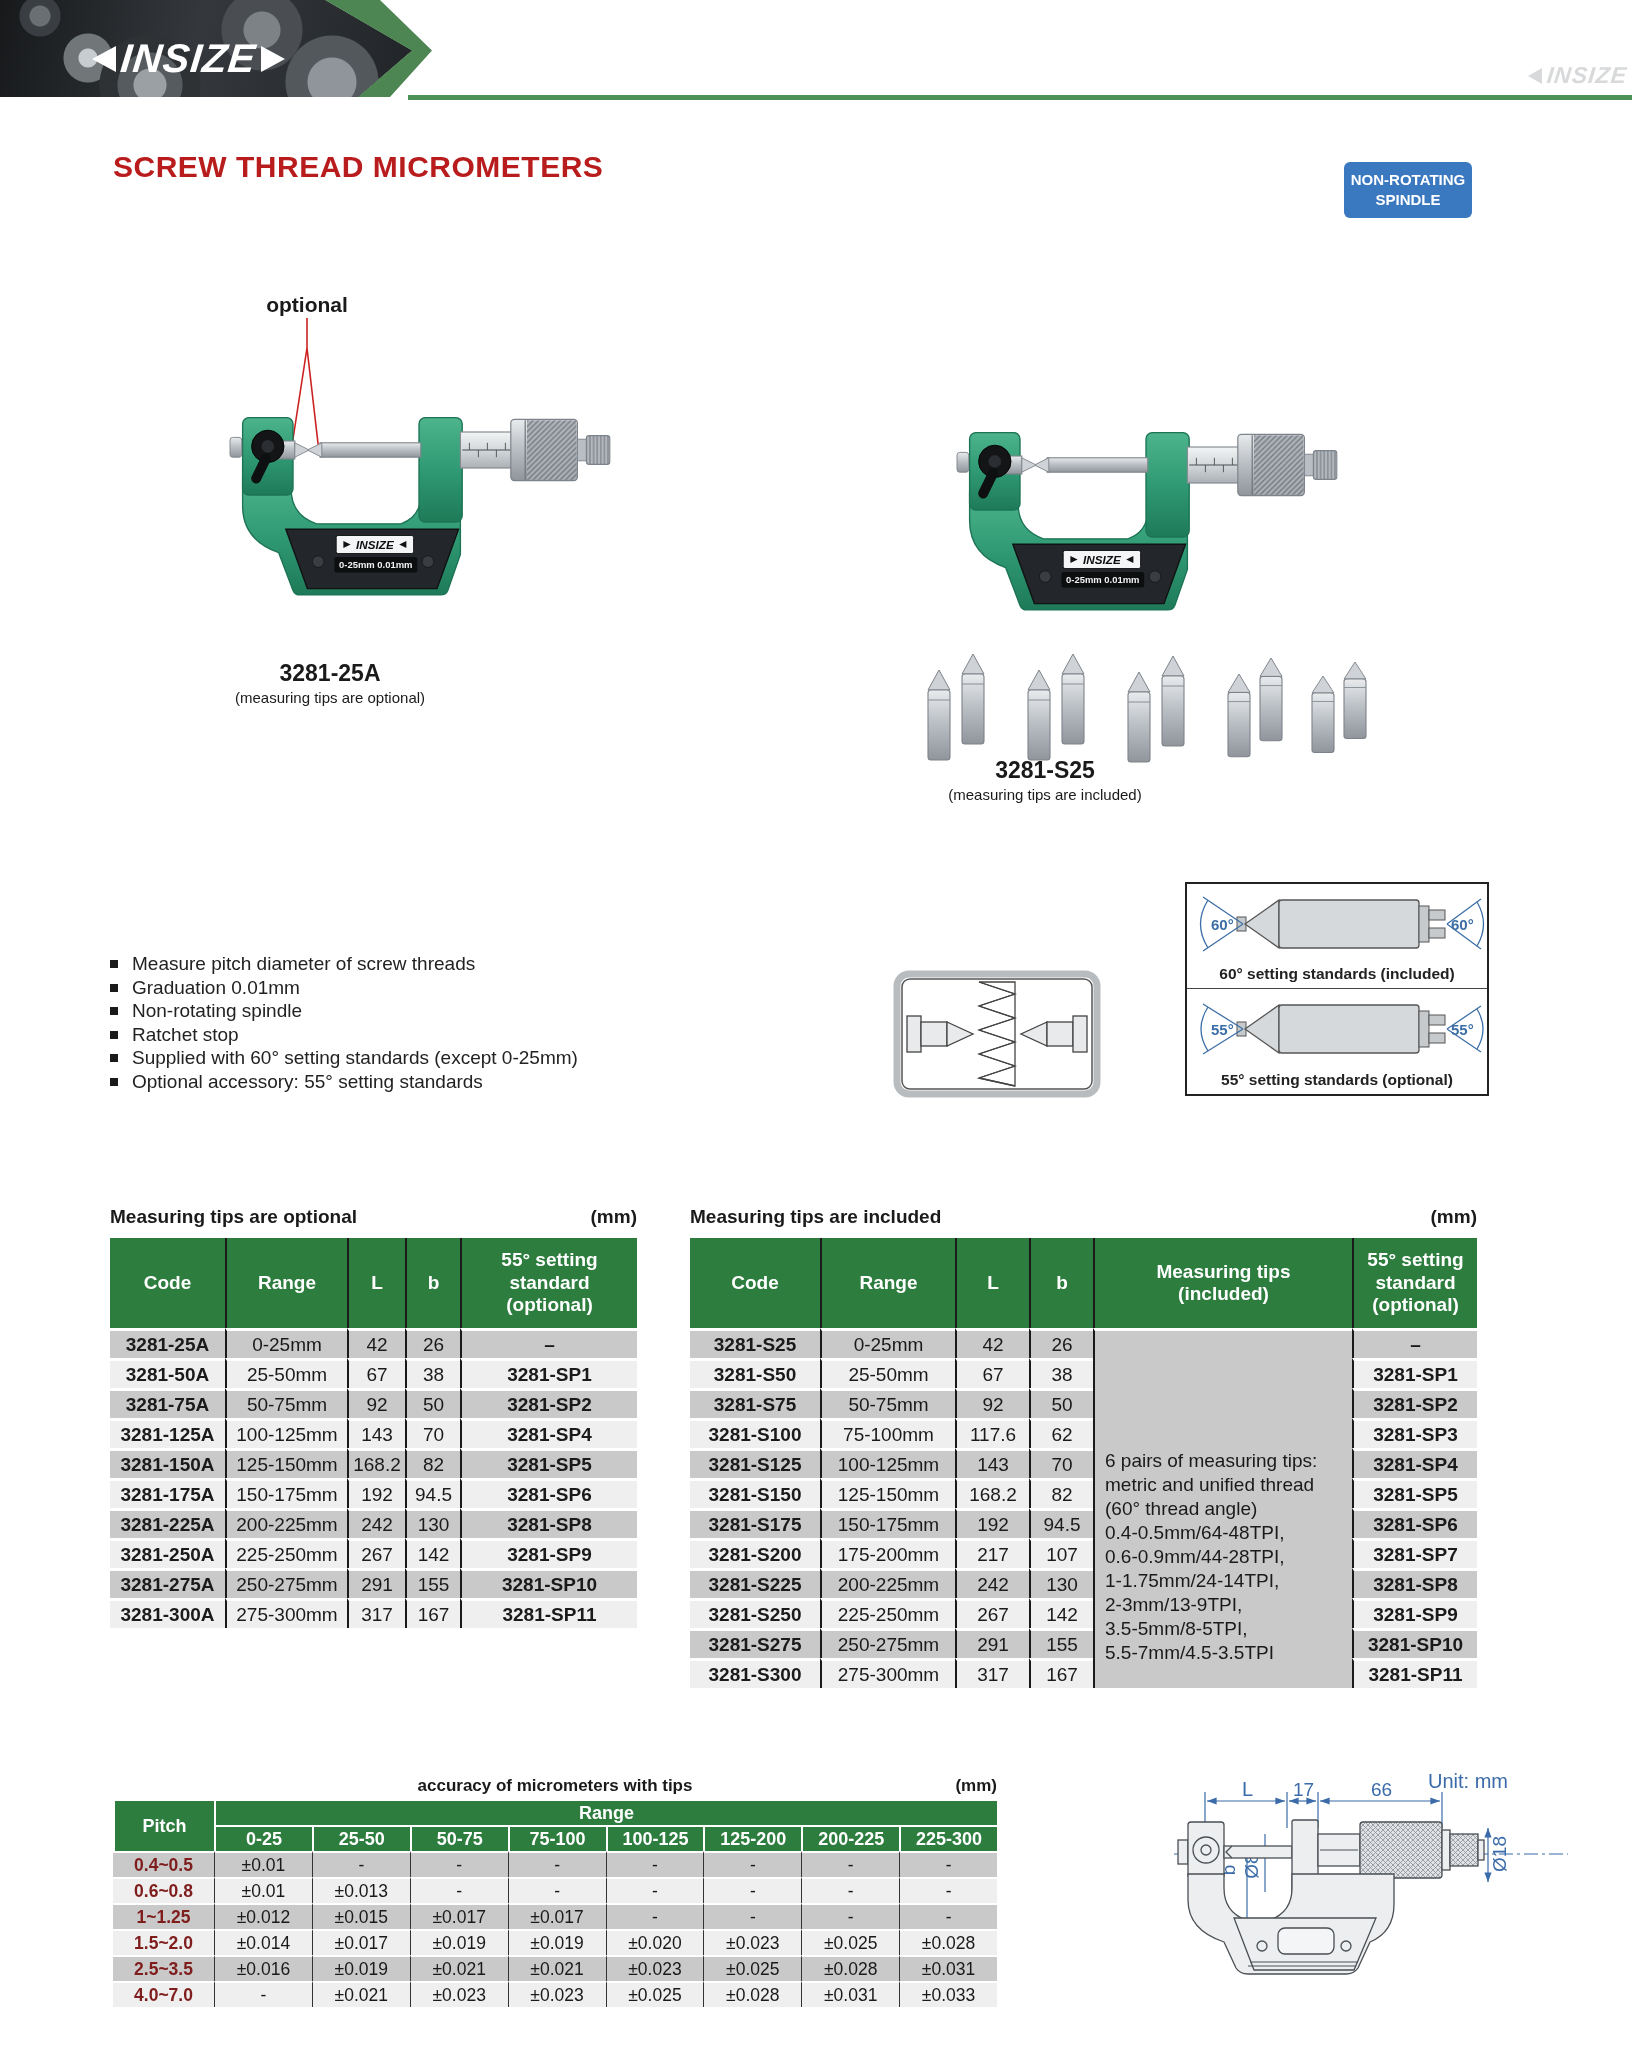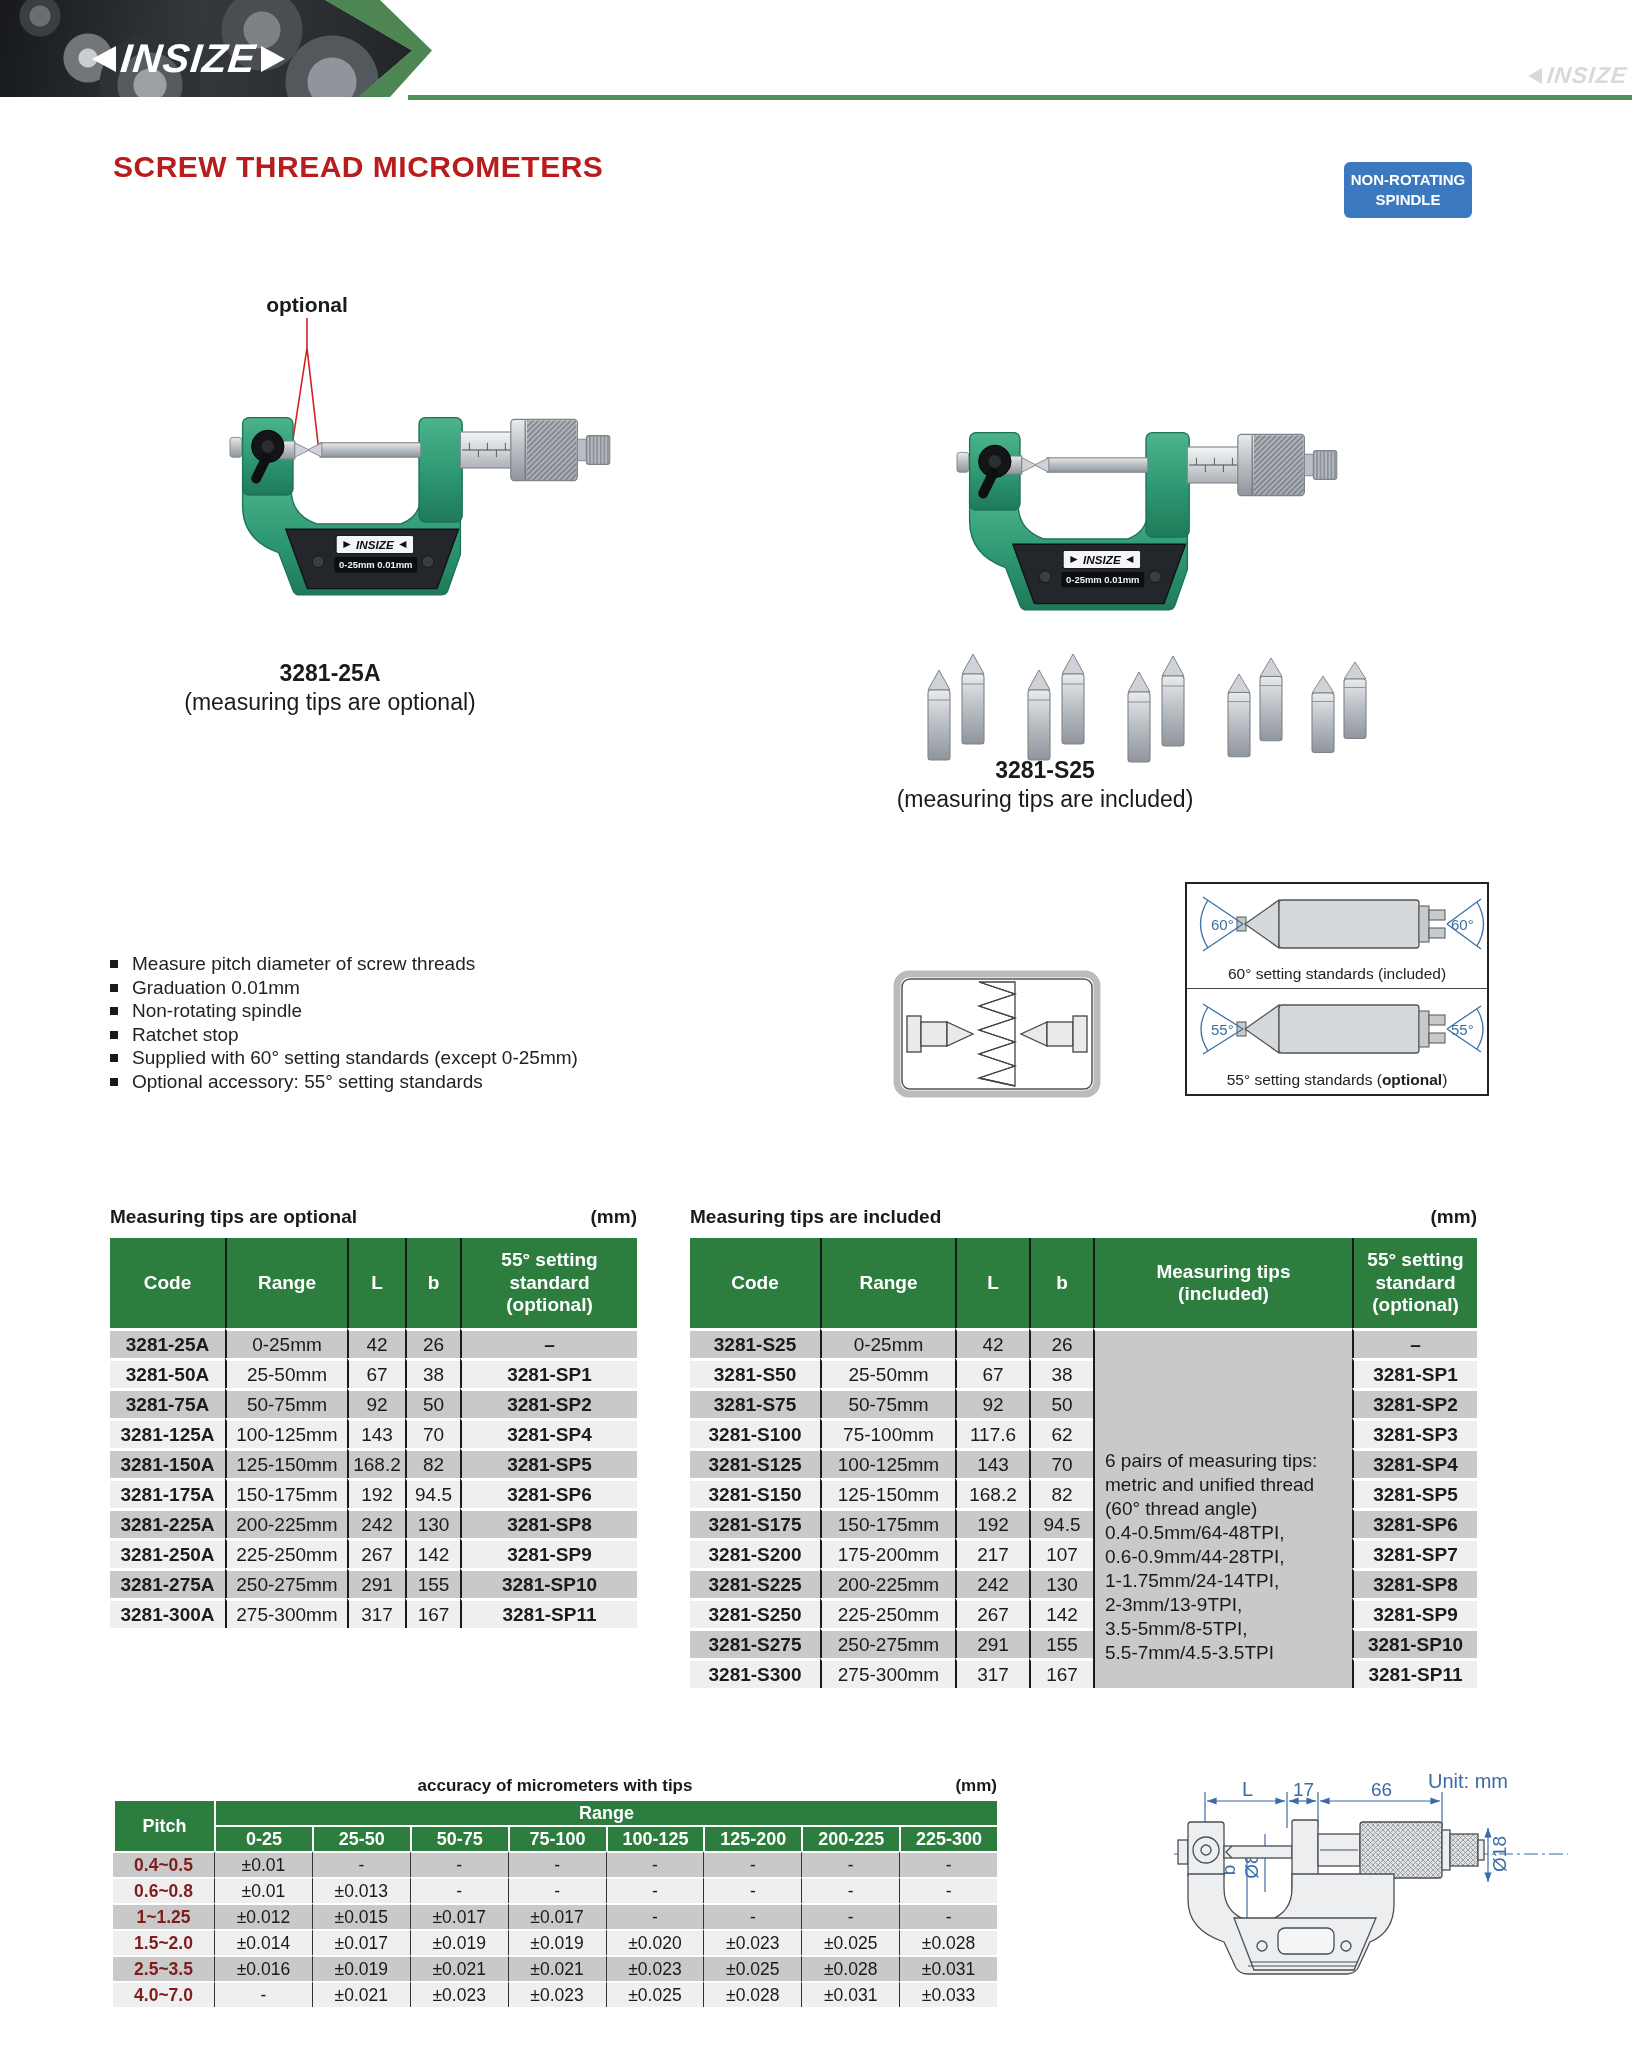--- a/index.html
+++ b/index.html
@@ -41,31 +41,31 @@
   .badge {
     position:absolute; left:1344px; top:162px; width:128px; height:56px;
     background:#3a78bf; border-radius:6px; color:#fff; font-weight:bold; font-size:15px;
     display:flex; flex-direction:column; align-items:center; justify-content:center; line-height:1.35; text-align:center;
   }
 
   
   .fig-svg { position:absolute; }
   .fig-caption { position:absolute; text-align:center; }
   .fig-caption .code { font-size:23px; font-weight:bold; }
-  .fig-caption .sub { font-size:23px; margin-top:2px; }
+  .fig-caption .sub { font-size:15px; margin-top:2px; }
   svg text { font-family:"Liberation Sans", sans-serif; }
 
   
   .features { position:absolute; left:108px; top:952px; list-style:none; }
   .features li { position:relative; font-size:19px; line-height:23.5px; padding-left:24px; color:#222; }
   .features li::before { content:""; position:absolute; left:2px; top:8px; width:8px; height:8px; background:#1a1a1a; }
 
   
   .std-box { position:absolute; left:1185px; top:882px; width:304px; height:214px; border:2px solid #222; background:#fff; }
-  .std-half { width:100%; height:105px; position:relative; }
+  .std-half { width:100%; height:105px; position:relative;font-weight:bold; }
   .std-half.first { border-bottom:1.5px solid #444; }
   .std-cap { position:absolute; left:0; bottom:5px; width:100%; text-align:center; font-size:15.5px; color:#222; }
 
   
   .tbl-head { position:absolute; display:flex; justify-content:space-between; font-size:19px; font-weight:bold; }
   table.ptable { position:absolute; border-collapse:separate; border-spacing:0; table-layout:fixed; }
   .ptable th {
     background:#2d7d3f; color:#fff; font-weight:bold; font-size:19px; height:90px;
     text-align:center; vertical-align:middle; padding:0 3px; white-space:pre-line; line-height:1.18;
     border-left:2px solid #1a1a1a;

